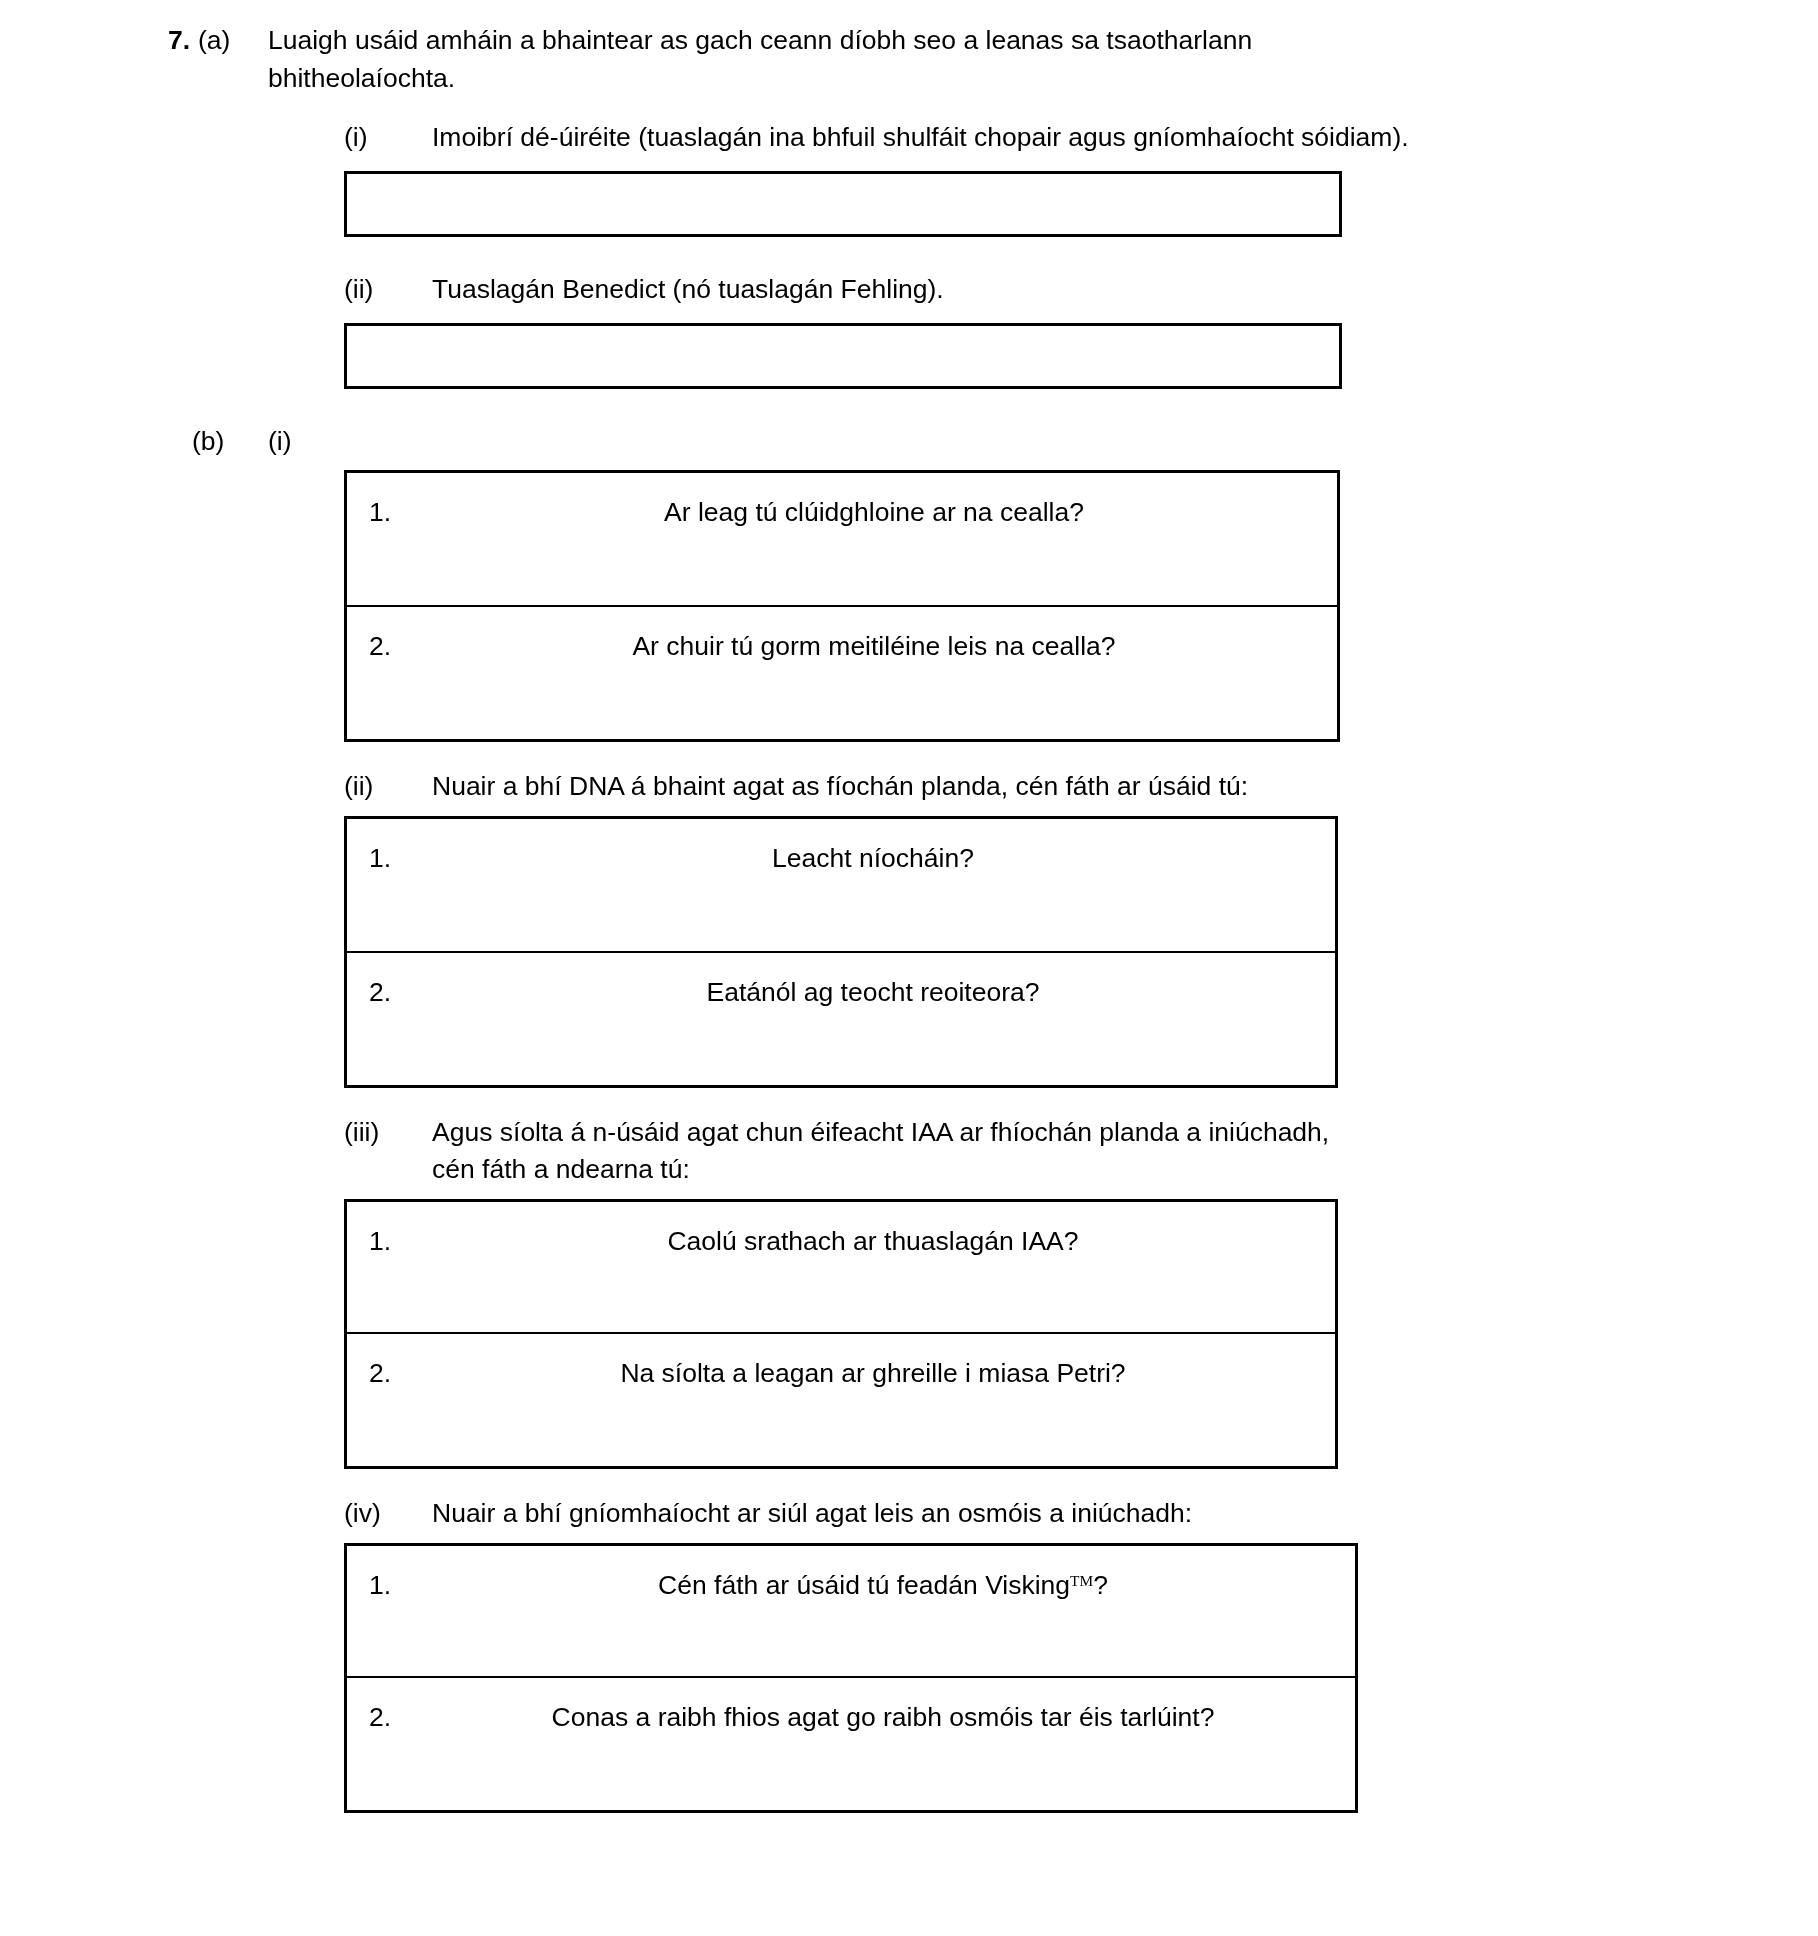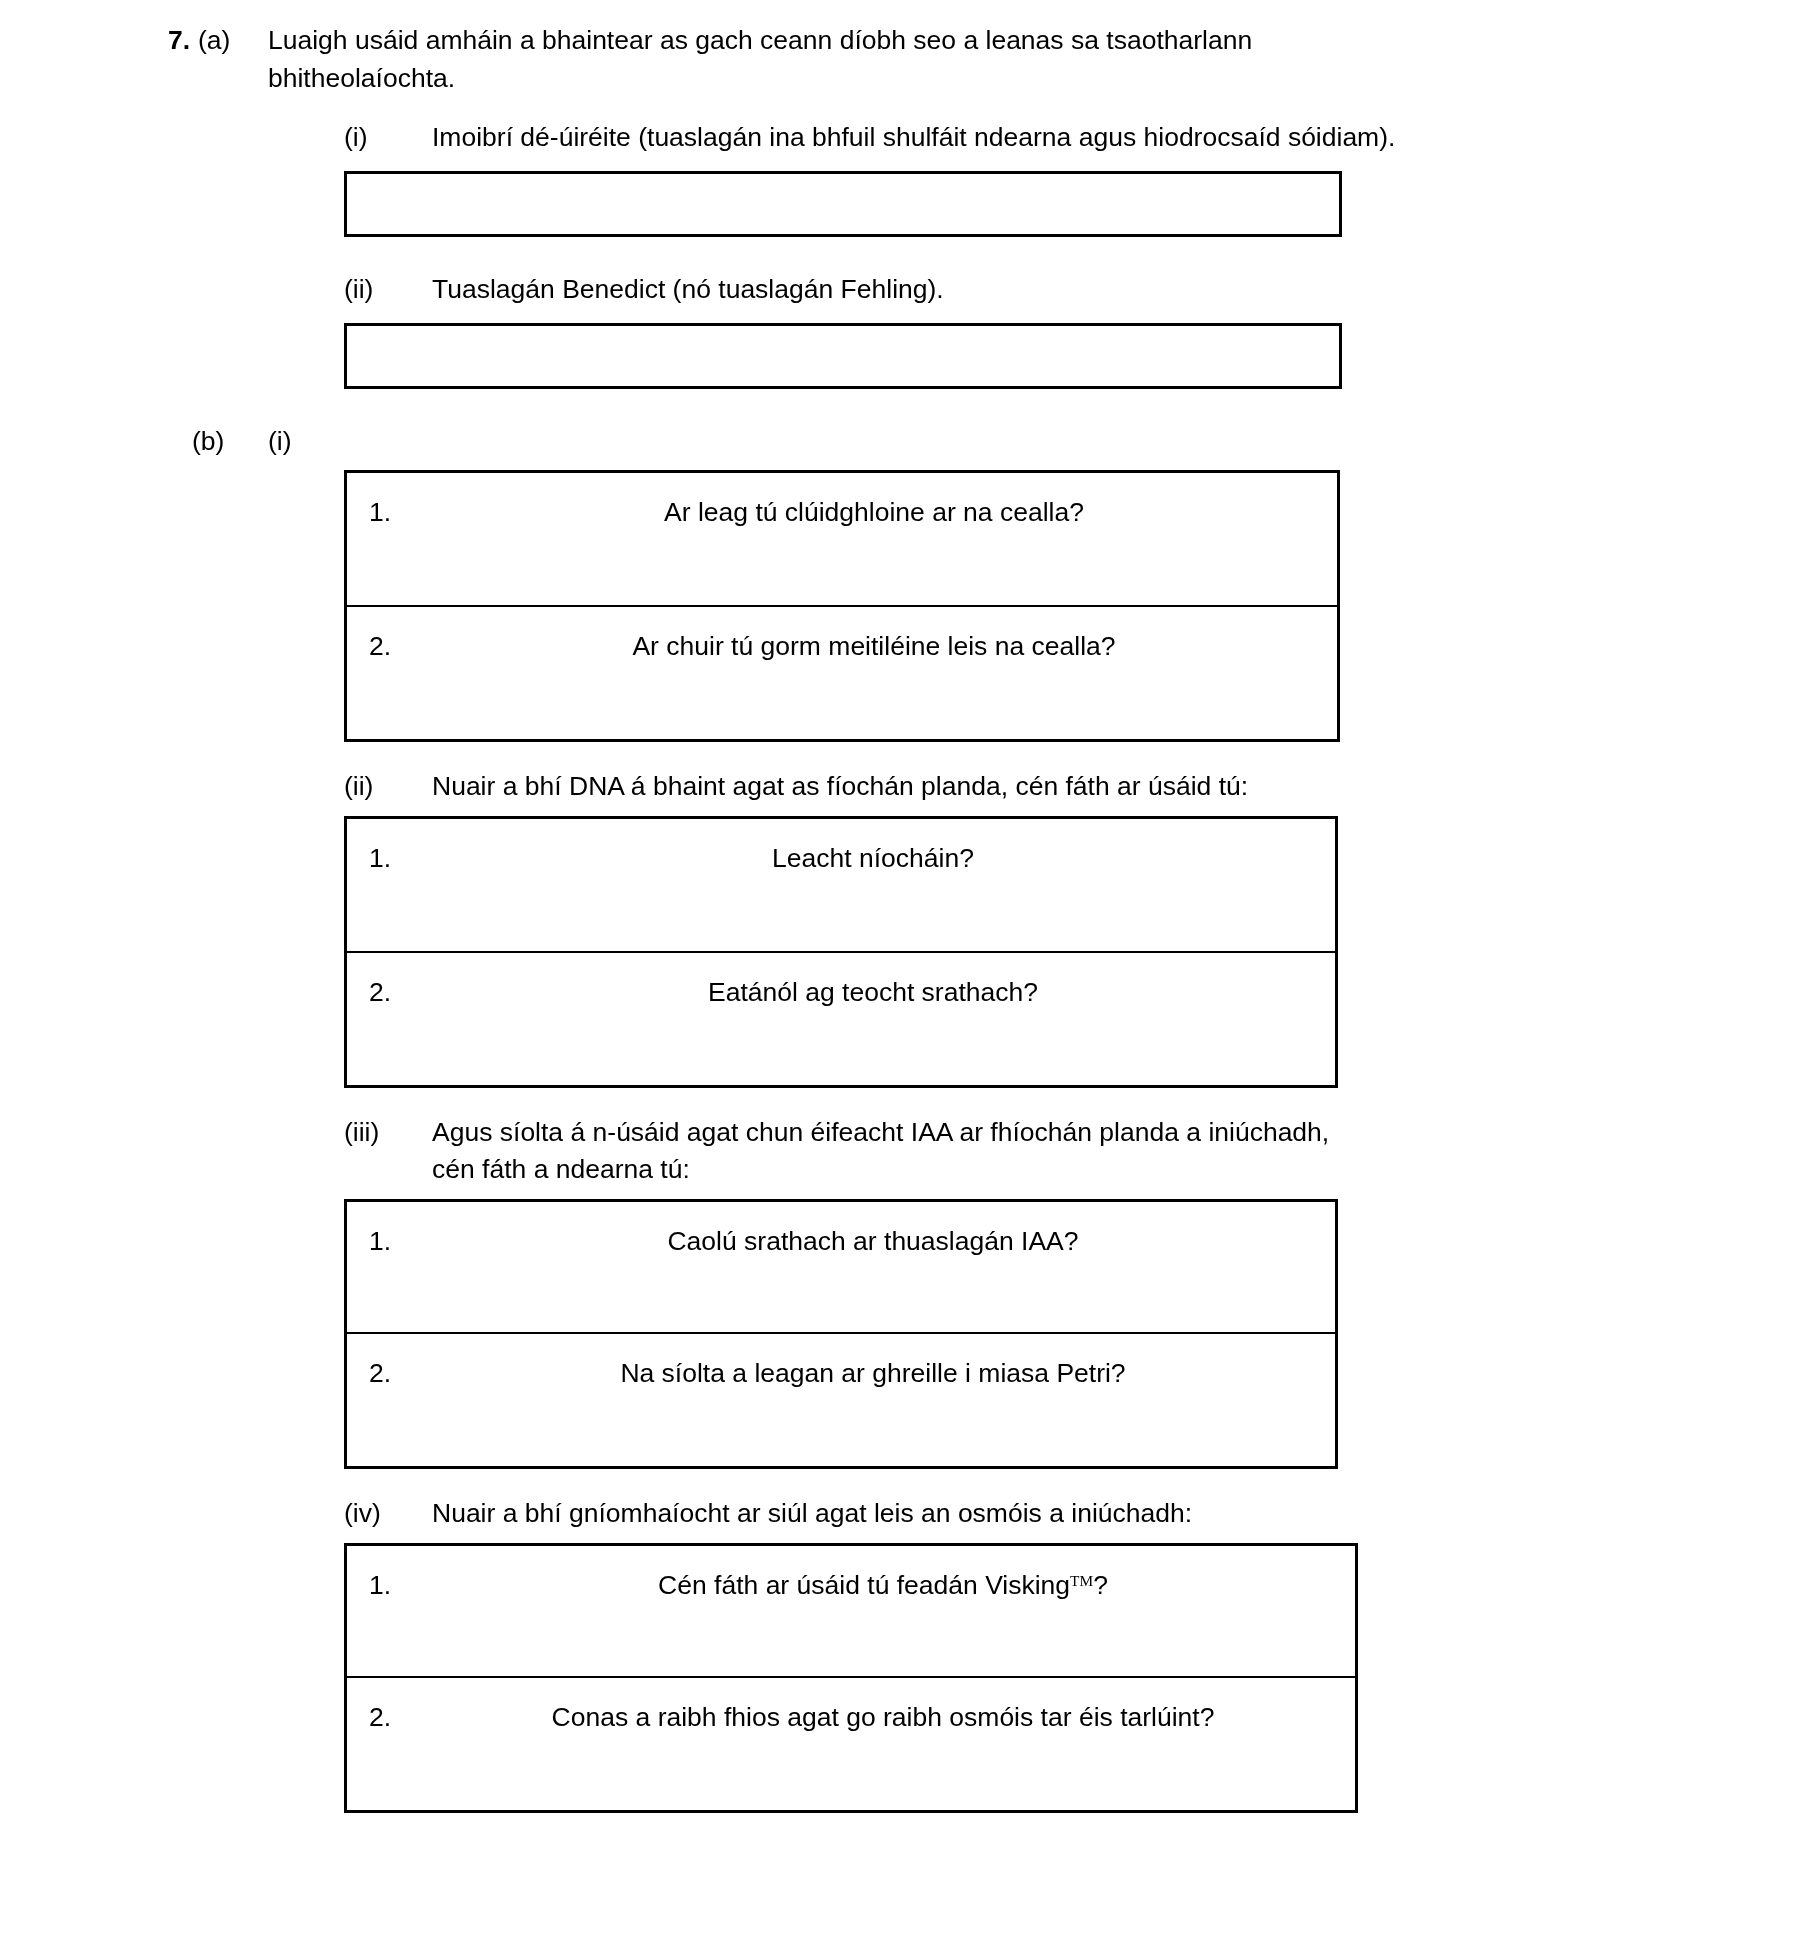--- a/index.html
+++ b/index.html
@@ -110,21 +110,21 @@
     <div class="col-text">
       <div>Luaigh usáid amháin a bhaintear as gach ceann díobh seo a leanas sa tsaotharlann</div>
       <div>bhitheolaíochta.</div>
     </div>
   </div>
 
   <div class="gap-22"></div>
 
   <div class="q-row indent-r">
     <div class="col-roman">(i)</div>
-    <div class="col-text">Imoibrí dé-úiréite (tuaslagán ina bhfuil shulfáit ndearna agus hiodrocsaíd sóidiam).</div>
+    <div class="col-text">Imoibrí dé-úiréite (tuaslagán ina bhfuil shulfáit chopair agus gníomhaíocht sóidiam).</div>
   </div>
 
   <div class="gap-14"></div>
 
   <div class="indent-r" style="padding-right:476px;">
     <div class="answer-box blank"></div>
   </div>
 
   <div class="gap-34"></div>
 
@@ -172,21 +172,21 @@
   <div class="gap-10"></div>
 
   <div class="indent-r" style="padding-right:480px;">
     <div class="box-group">
       <div class="box-row" style="height:132px;">
         <div class="num">1.</div>
         <div class="label">Leacht níocháin?</div>
       </div>
       <div class="box-row" style="height:134px;">
         <div class="num">2.</div>
-        <div class="label">Eatánól ag teocht srathach?</div>
+        <div class="label">Eatánól ag teocht reoiteora?</div>
       </div>
     </div>
   </div>
 
   <div class="gap-26"></div>
 
   <div class="q-row indent-r">
     <div class="col-roman">(iii)</div>
     <div class="col-text">
       <div>Agus síolta á n-úsáid agat chun éifeacht IAA ar fhíochán planda a iniúchadh,</div>

